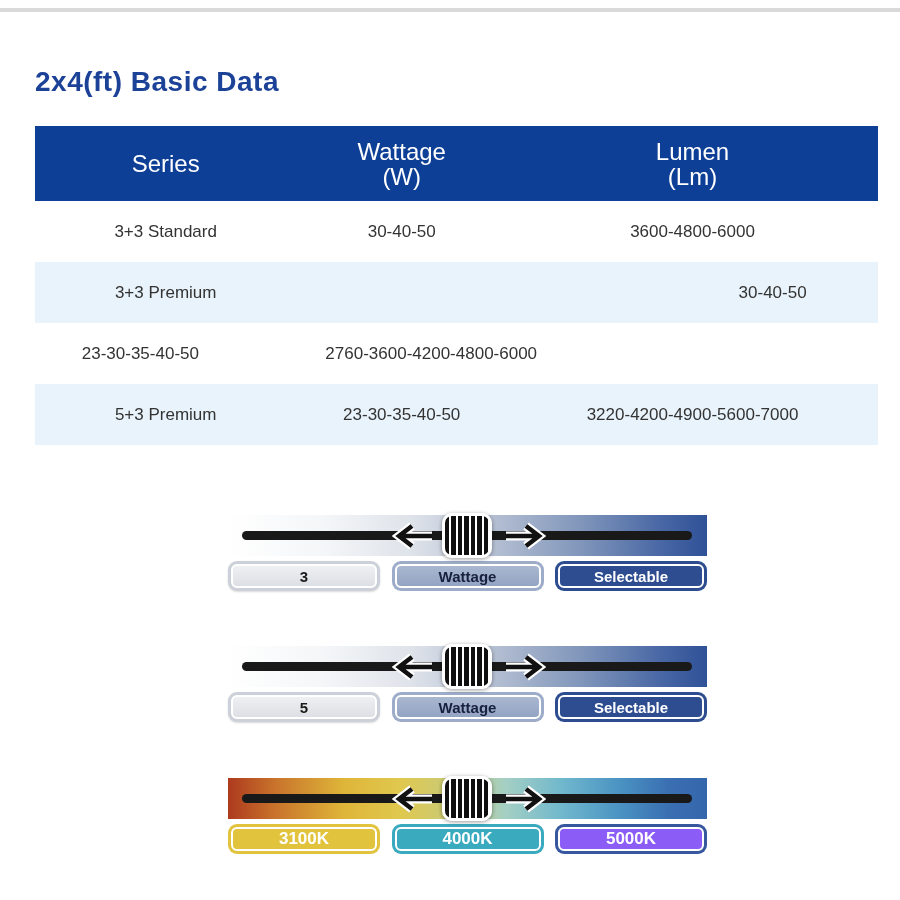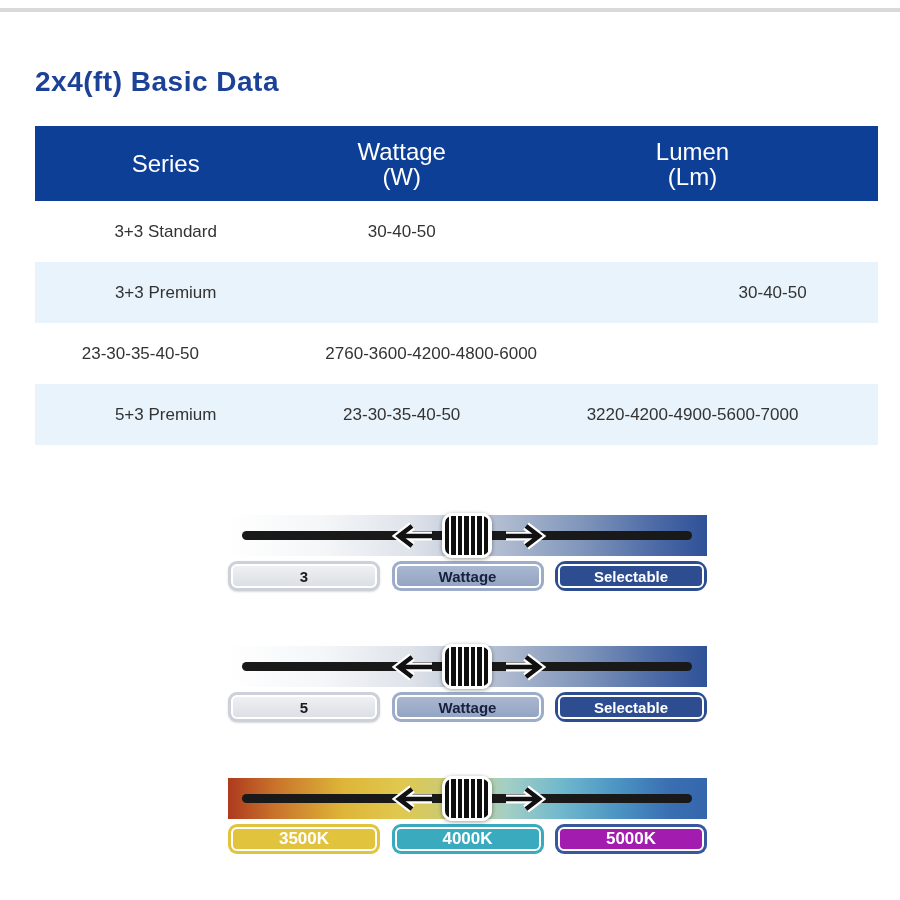--- a/index.html
+++ b/index.html
@@ -56,26 +56,26 @@
     display:flex; align-items:center; justify-content:center;
     font-weight:bold; font-size:15px;
   }
   
   .b-gray { background:#ccd1d9; box-shadow:0 1px 2px rgba(0,0,0,0.15); }
   .b-gray .in { background:linear-gradient(#eef0f2,#dcdfe4); color:#1a1a1a; }
   
   .b-steel { background:#9dacc8; }
   .b-steel .in { background:linear-gradient(#a9b7d0,#93a4c3); color:#17203d; }
   
-  .b-navy { background:#2d4d90;border-radius:11px; }
+  .b-navy { background:#2d4d90; }
   .b-navy .in { background:#2d4d90; color:#ffffff; }
   
   .b-gold { background:#e2c33e; } .b-gold .in { background:#e2c33e; color:#ffffff; font-size:17px; }
   .b-teal { background:#3aaabf; } .b-teal .in { background:#3aaabf; color:#ffffff; font-size:17px; }
-  .b-blue { background:#37589e; } .b-blue .in { background:#a21caf; color:#ffffff; font-size:17px; }
+  .b-blue { background:#37589e; } .b-blue .in { background:#8b5cf6; color:#ffffff; font-size:17px; }
 </style>
 </head>
 <body>
 
 <div class="page">
   <div class="toprule"></div>
 
   <h1 class="title">2x4(ft) Basic Data</h1>
 
   <div class="table">
@@ -90,20 +90,21 @@
       </div>
       <div class="th c3">
         <span>Lumen</span>
         <span>(Lm)</span>
       </div>
     </div>
 
     <div class="tr">
       <div class="td c1">3+3 Standard</div>
       <div class="td c2">30-40-50</div>
+      <div class="td c3">3600-4800-6000</div>
     </div>
     <div class="tr alt">
       <div class="td c1">3+3 Premium</div>
       <div class="td c2">30-40-50</div>
     </div>
     <div class="tr">
       <div class="td c2">23-30-35-40-50</div>
       <div class="td c3">2760-3600-4200-4800-6000</div>
     </div>
     <div class="tr alt">
@@ -173,21 +174,21 @@
         <path d="M40 14 H7 M20 4 L7 14 L20 24" fill="none" stroke="#111111" stroke-width="4.5"></path>
       </svg>
       <div class="knob"></div>
       <svg class="arrow arrow-right" viewBox="0 0 42 28">
         <path d="M2 14 H35 M22 4 L35 14 L22 24" fill="none" stroke="#ffffff" stroke-width="9"></path>
         <path d="M2 14 H35 M22 4 L35 14 L22 24" fill="none" stroke="#111111" stroke-width="4.5"></path>
       </svg>
     </div>
     <div class="btns">
       <div class="sbtn b-gold">
-          <div class="in">3500K</div>
+          <div class="in">3100K</div>
         </div>
       <div class="sbtn b-teal">
           <div class="in">4000K</div>
         </div>
       <div class="sbtn b-blue">
           <div class="in">5000K</div>
         </div>
     </div>
   </div>
 </div>

